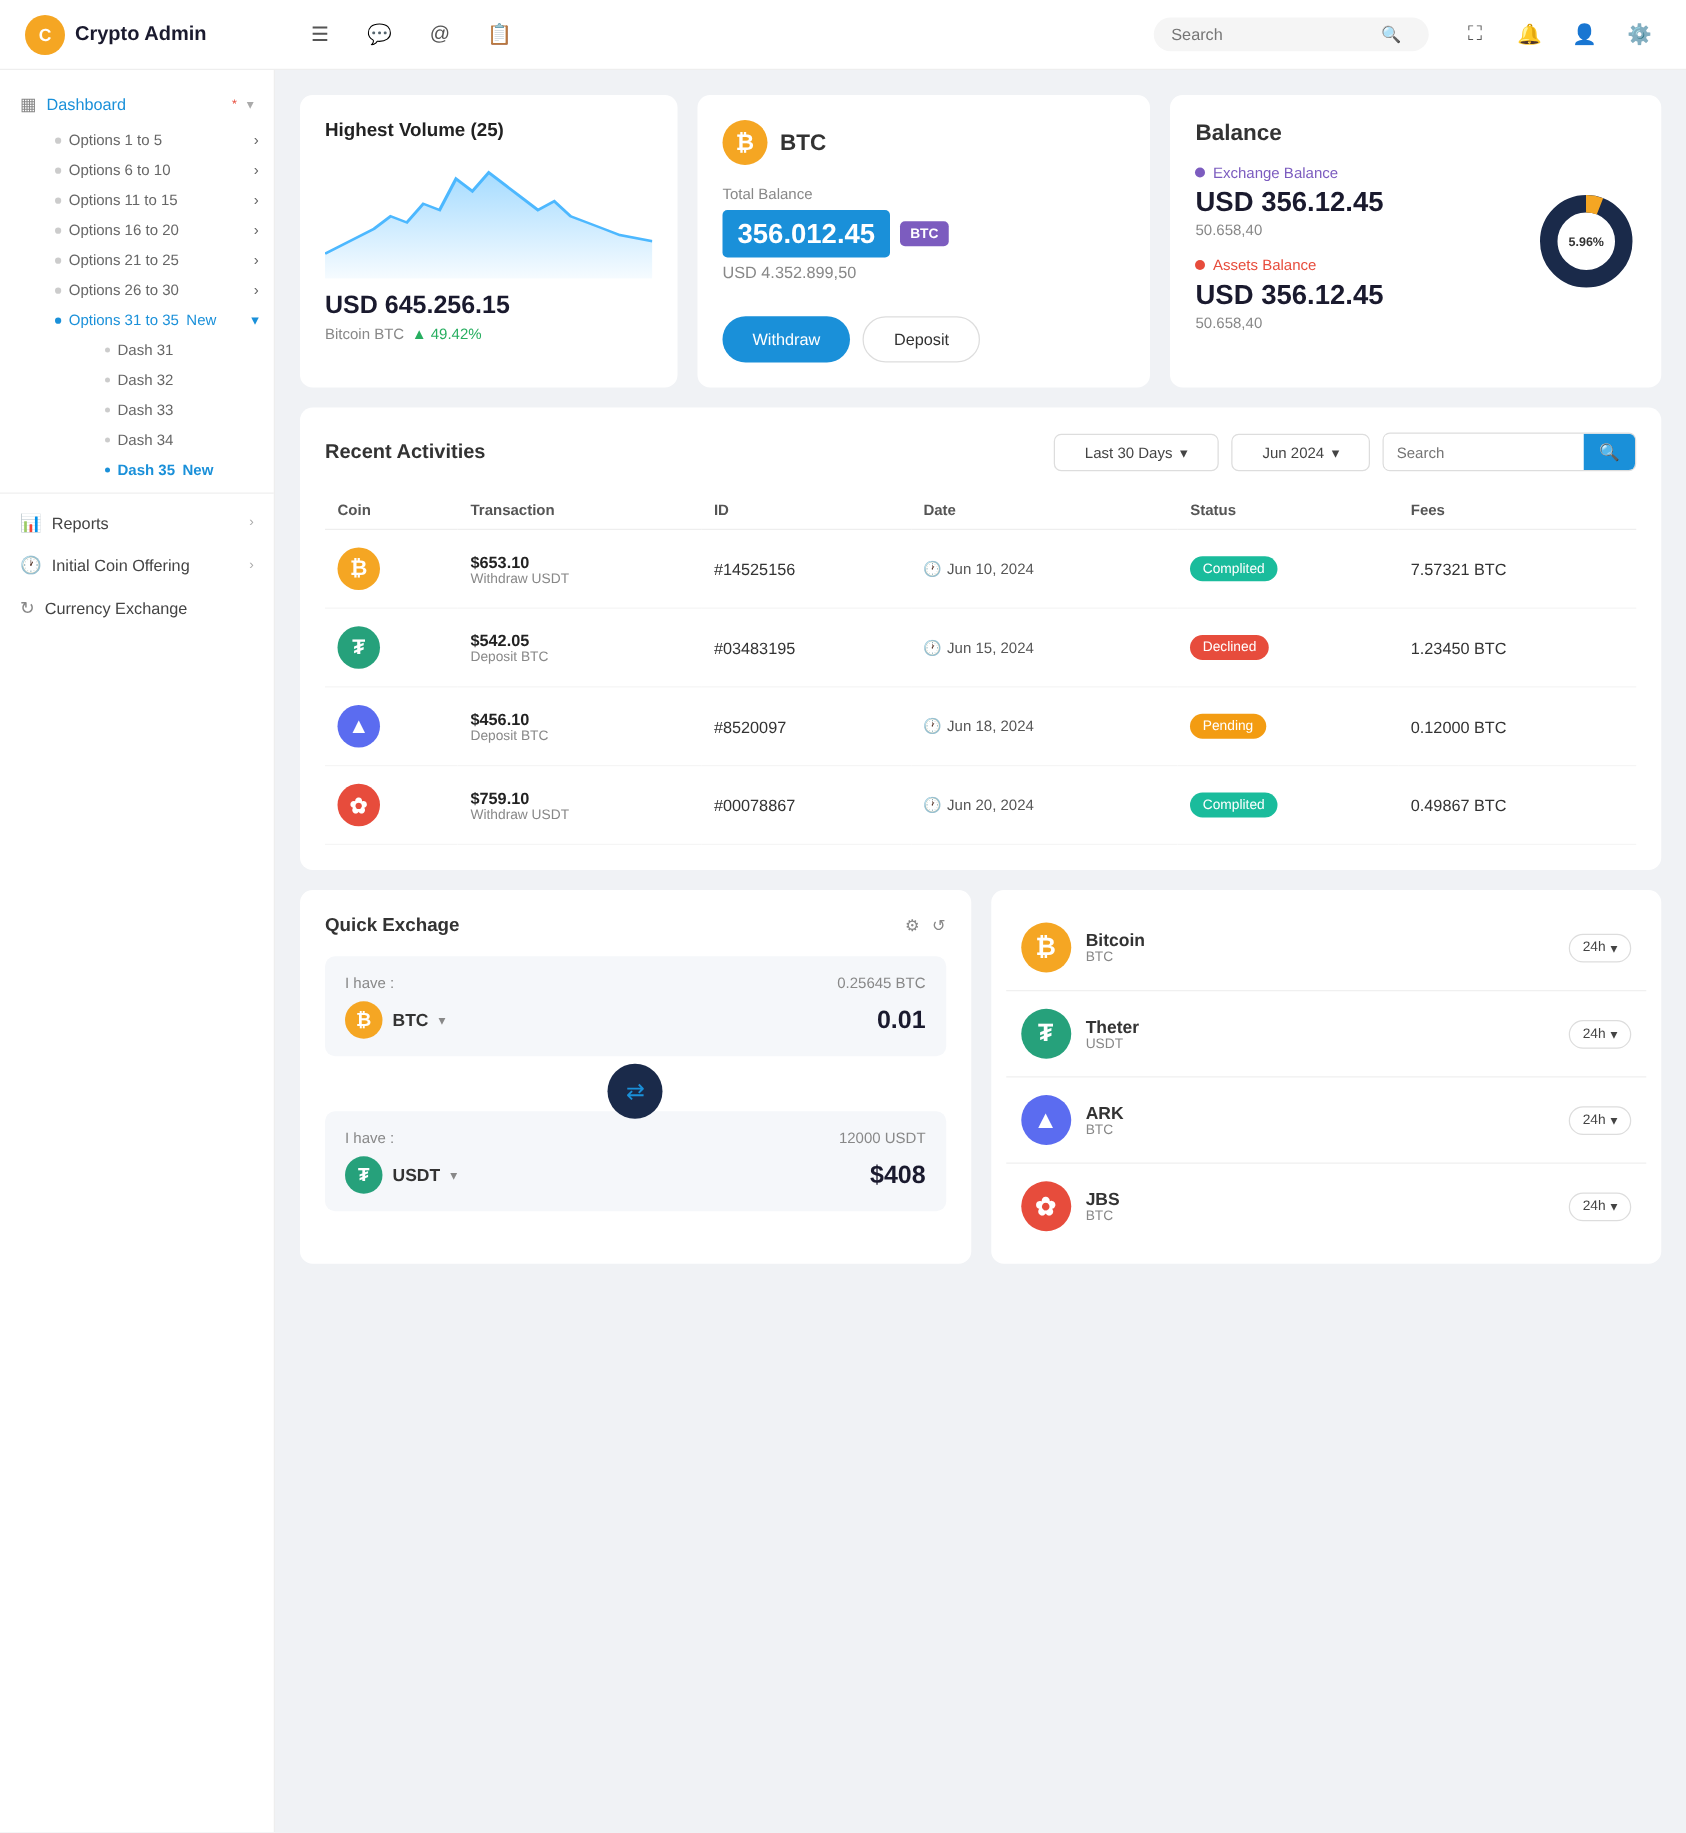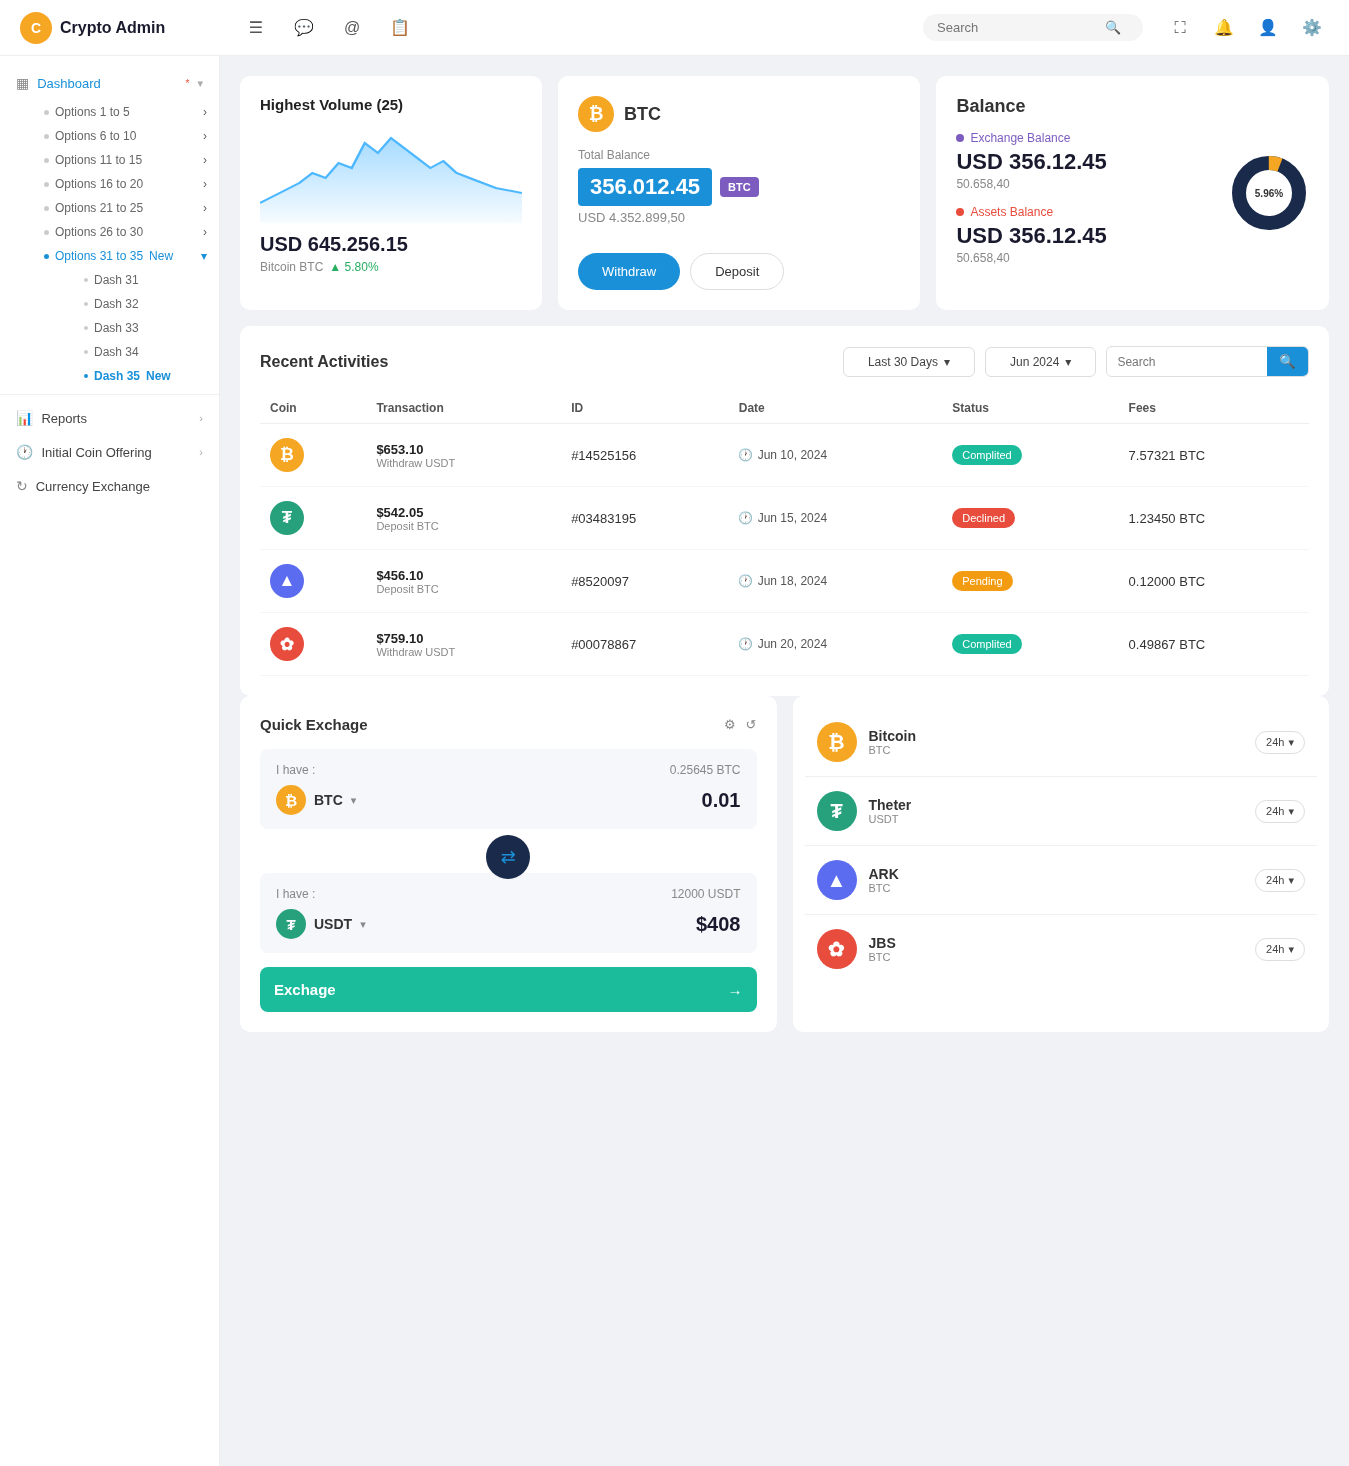--- a/index.html
+++ b/index.html
@@ -154,21 +154,21 @@
     .balance-dot.purple { background: #7c5cbf; }
     .balance-dot.red { background: #e74c3c; }
     .balance-amount { font-size: 22px; font-weight: 700; color: #1a1a2e; }
     .balance-sub { font-size: 12px; color: #888; margin-top: 2px; }
     .donut-container {
       position: absolute; right: 20px; top: 50%; transform: translateY(-50%);
       width: 80px; height: 80px;
     }
 
     
-    .activities-card { background: #fff; border-radius: 10px; padding: 20px; }
+    .activities-card { background: #fff; border-radius: 10px; padding: 20px; margin-bottom: 16px; }
     .activities-header { display: flex; align-items: center; justify-content: space-between; margin-bottom: 16px; }
     .activities-title { font-size: 16px; font-weight: 700; }
     .activities-controls { display: flex; gap: 10px; align-items: center; }
     .dropdown-btn {
       background: #fff; border: 1px solid #ddd; border-radius: 6px;
       padding: 7px 24px; cursor: pointer; font-size: 12px; color: #444;
       display: flex; align-items: center; gap: 6px;
     }
     .search-input-wrap {
       display: flex; align-items: center; border: 1px solid #ddd; border-radius: 6px; overflow: hidden;
@@ -382,21 +382,21 @@
             </defs>
             <path d="M0,80 L15,70 L30,60 L40,50 L50,55 L60,40 L70,45 L80,20 L90,30 L100,15 L110,25 L120,35 L130,45 L140,38 L150,50 L160,55 L170,60 L180,65 L200,70" fill="none" stroke="#4db8ff" stroke-width="2"></path>
             <path d="M0,80 L15,70 L30,60 L40,50 L50,55 L60,40 L70,45 L80,20 L90,30 L100,15 L110,25 L120,35 L130,45 L140,38 L150,50 L160,55 L170,60 L180,65 L200,70 L200,100 L0,100 Z" fill="url(#chartGrad)"></path>
           </svg>
         </div>
         <div class="hv-amount">USD 645.256.15</div>
         <div class="hv-sub">
           <span>Bitcoin BTC</span>
           <span class="hv-change">
             <span>▲</span>
-            <span>5.80%</span>
+            <span>49.42%</span>
           </span>
         </div>
       </div>
 
       <div class="card">
         <div class="btc-header">
           <div class="btc-icon">₿</div>
           <span class="btc-title">BTC</span>
         </div>
         <div class="btc-label">Total Balance</div>
@@ -592,24 +592,20 @@
           <div class="exchange-box-main">
             <div class="coin-selector">
               <div class="coin-selector-icon coin-tether">₮</div>
               <span class="coin-selector-name">USDT</span>
               <span class="coin-selector-arrow">▾</span>
             </div>
             <span class="exchange-value">$408</span>
           </div>
         </div>
 
-        <button class="exchange-btn">
-          <span>Exchage</span>
-          <span>→</span>
-        </button>
       </div>
 
       <div class="coins-card" id="coin-list-container">
       <div class="coin-list-item">
     <div class="coin-icon" style="background:#f5a623;width:40px;height:40px;font-size:20px;">₿</div>
     <div class="coin-info">
       <div class="coin-name">Bitcoin</div>
       <div class="coin-sub">BTC</div>
     </div>
     <div class="time-badge">

